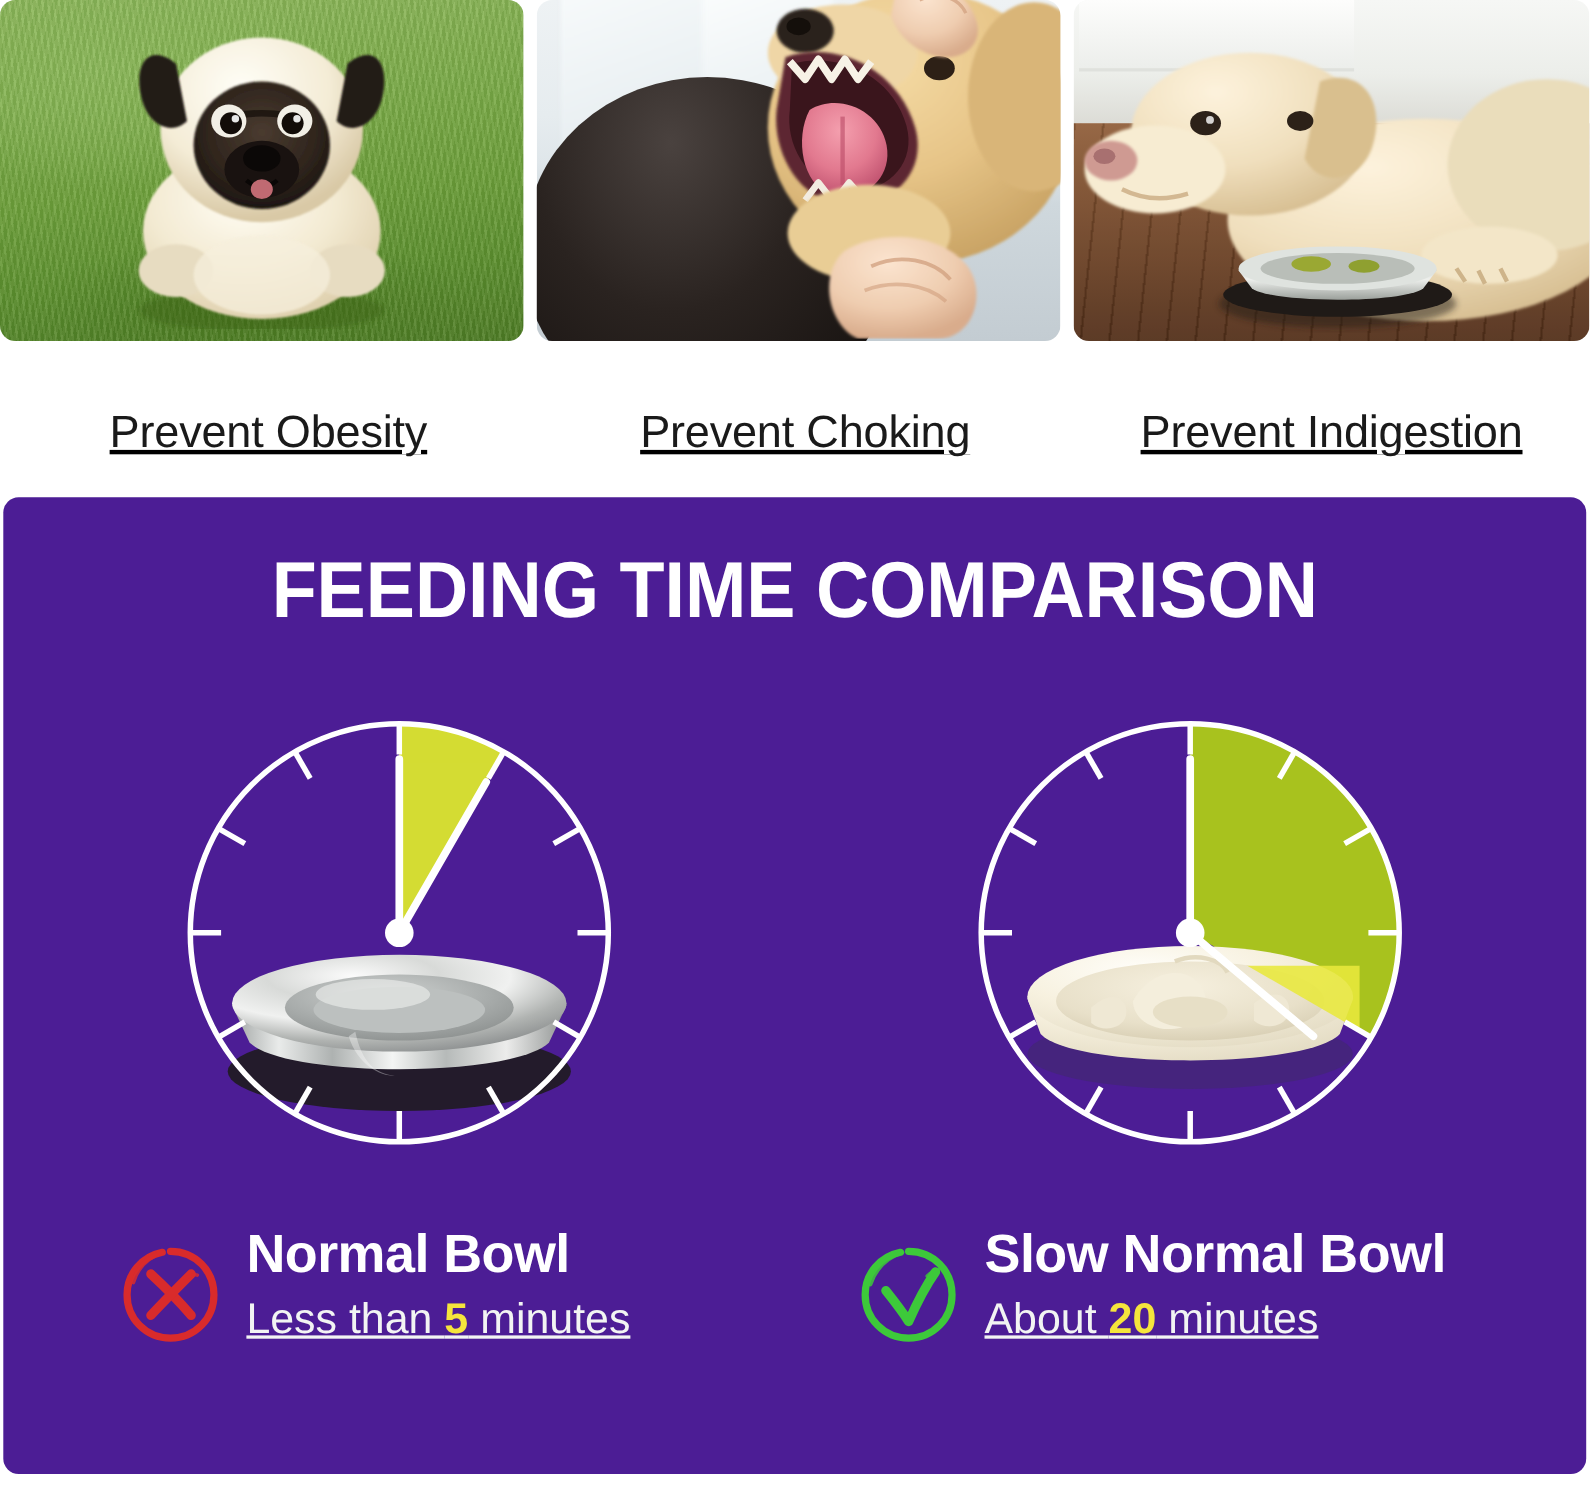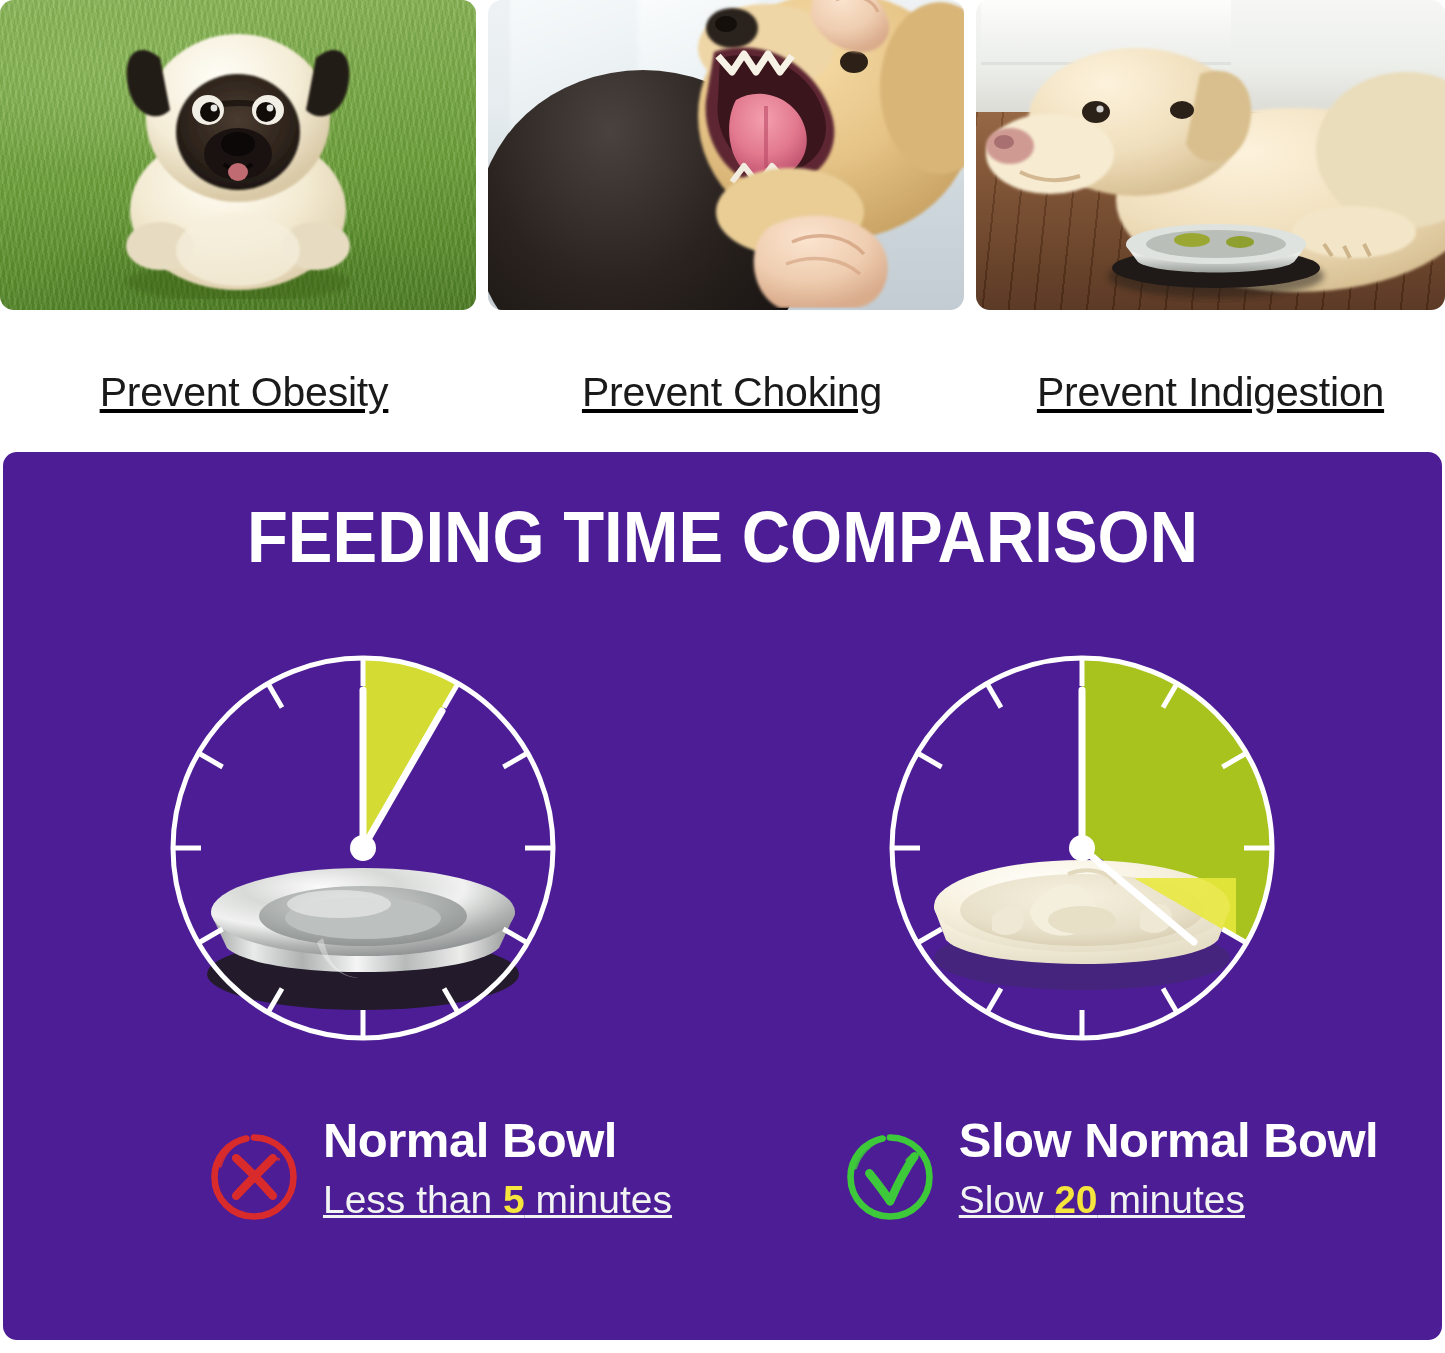--- a/index.html
+++ b/index.html
@@ -112,21 +112,21 @@
     position:absolute;left:0;right:0;top:176px;height:432px;
     display:flex;
   }
   .clock-wrap{flex:1;position:relative;}
   .clock{position:absolute;left:50%;top:0;transform:translateX(-50%);}
 
   .legend{
     position:absolute;left:0;right:0;top:664px;height:150px;
     display:flex;
   }
-  .legend-col{flex:1;position:relative;display:flex;align-items:flex-start;justify-content:center;}
+  .legend-col{flex:1;position:relative;display:flex;align-items:flex-start;}
   .legend-col.left{padding-left:105px;}
   .legend-col.right{padding-left:8px;}
   .legend-icon{flex:0 0 auto;width:94px;height:94px;margin-top:14px;}
   .legend-text{margin-left:22px;}
   .legend-title{
     color:#ffffff;font-size:49px;font-weight:700;line-height:1.0;
     letter-spacing:-.5px;white-space:nowrap;
   }
   .legend-sub{
     color:#f2f4f3;font-size:39px;font-weight:400;line-height:1.0;
@@ -489,17 +489,17 @@
 
     <div class="legend-col right">
       <svg class="legend-icon" viewBox="0 0 100 100">
         <path d="M50 8 C74 8 92 27 92 50 C92 73 74 92 50 92 C26 92 8 73 8 50 C8 30 22 13 42 9" stroke="#3dc93a" stroke-width="7" fill="none" stroke-linecap="round"></path>
         <path d="M13 40 C18 25 29 14 44 9" stroke="#3dc93a" stroke-width="4" fill="none" stroke-linecap="round" opacity=".85"></path>
         <path d="M28 46 C36 56 44 66 50 76 C58 58 66 42 76 28" stroke="#3dc93a" stroke-width="9" fill="none" stroke-linecap="round" stroke-linejoin="round"></path>
         <path d="M68 32 C72 28 76 26 79 26" stroke="#3dc93a" stroke-width="3.5" fill="none" stroke-linecap="round" opacity=".8"></path>
       </svg>
       <div class="legend-text">
         <div class="legend-title">Slow Normal Bowl</div>
-        <div class="legend-sub"><span>Slow </span><span class="hl">20</span><span> minutes</span></div>
+        <div class="legend-sub"><span>About </span><span class="hl">20</span><span> minutes</span></div>
       </div>
     </div>
   </div>
 </div>
 
 </body></html>

